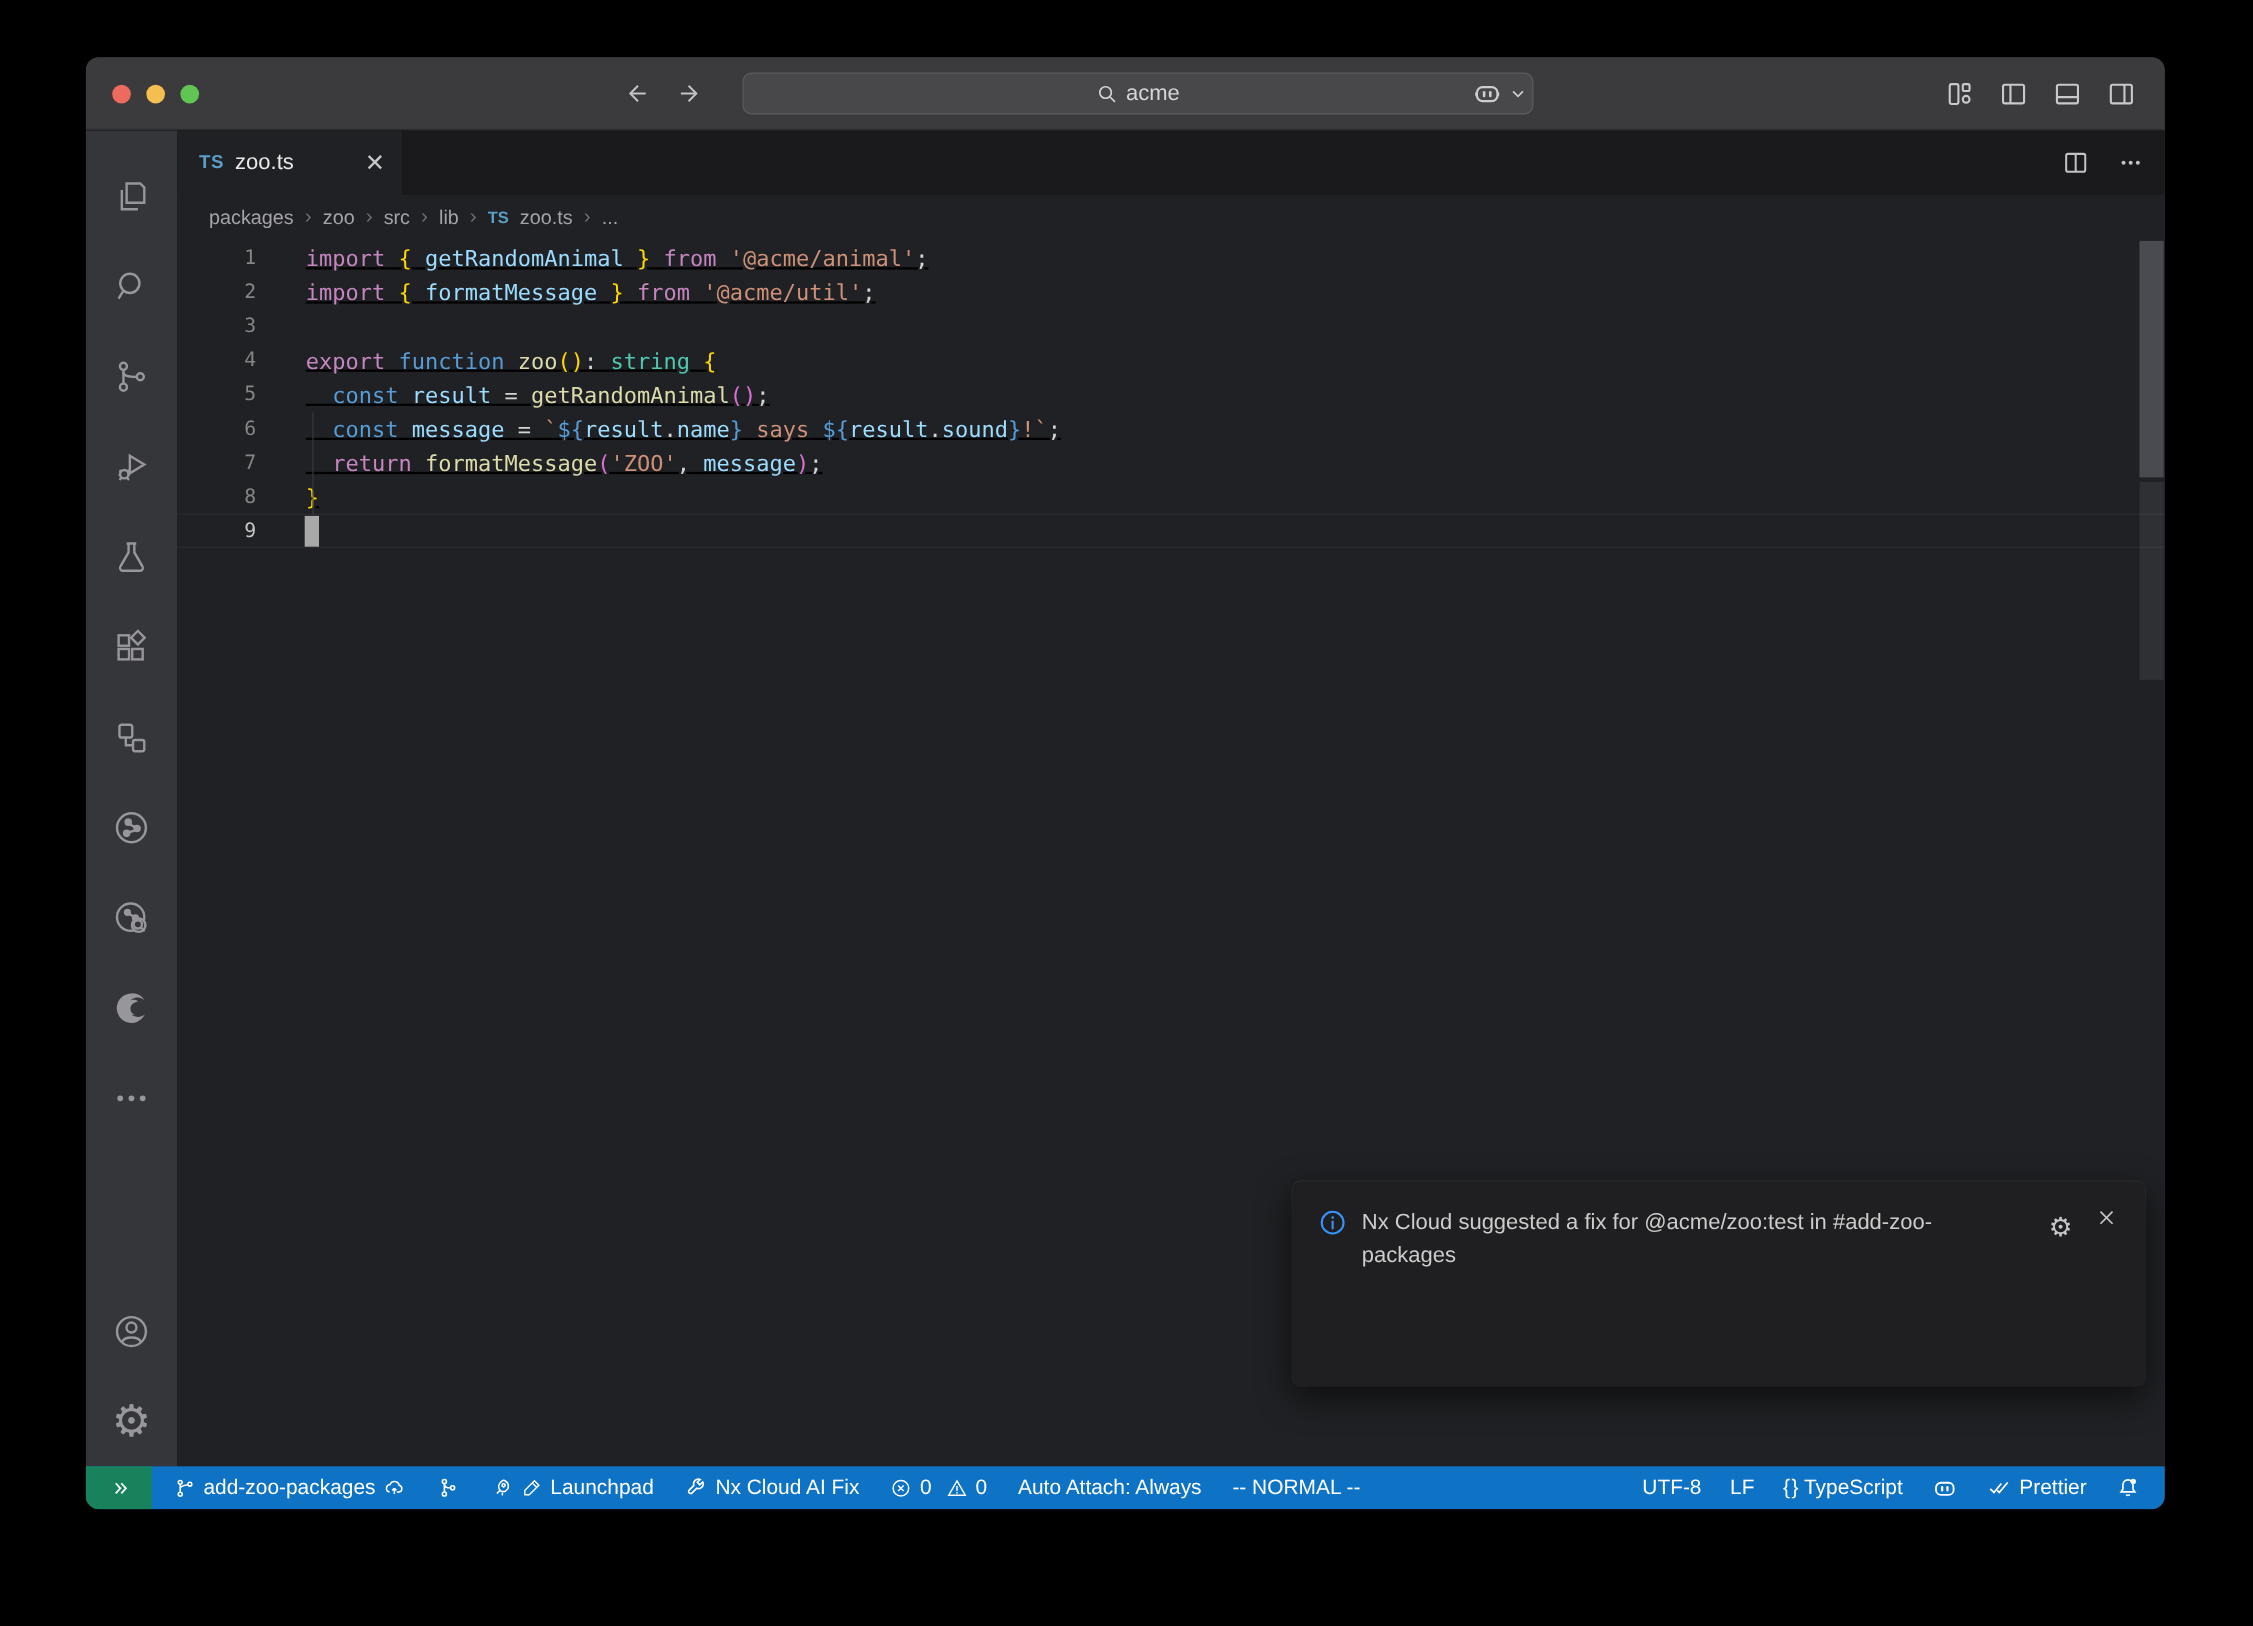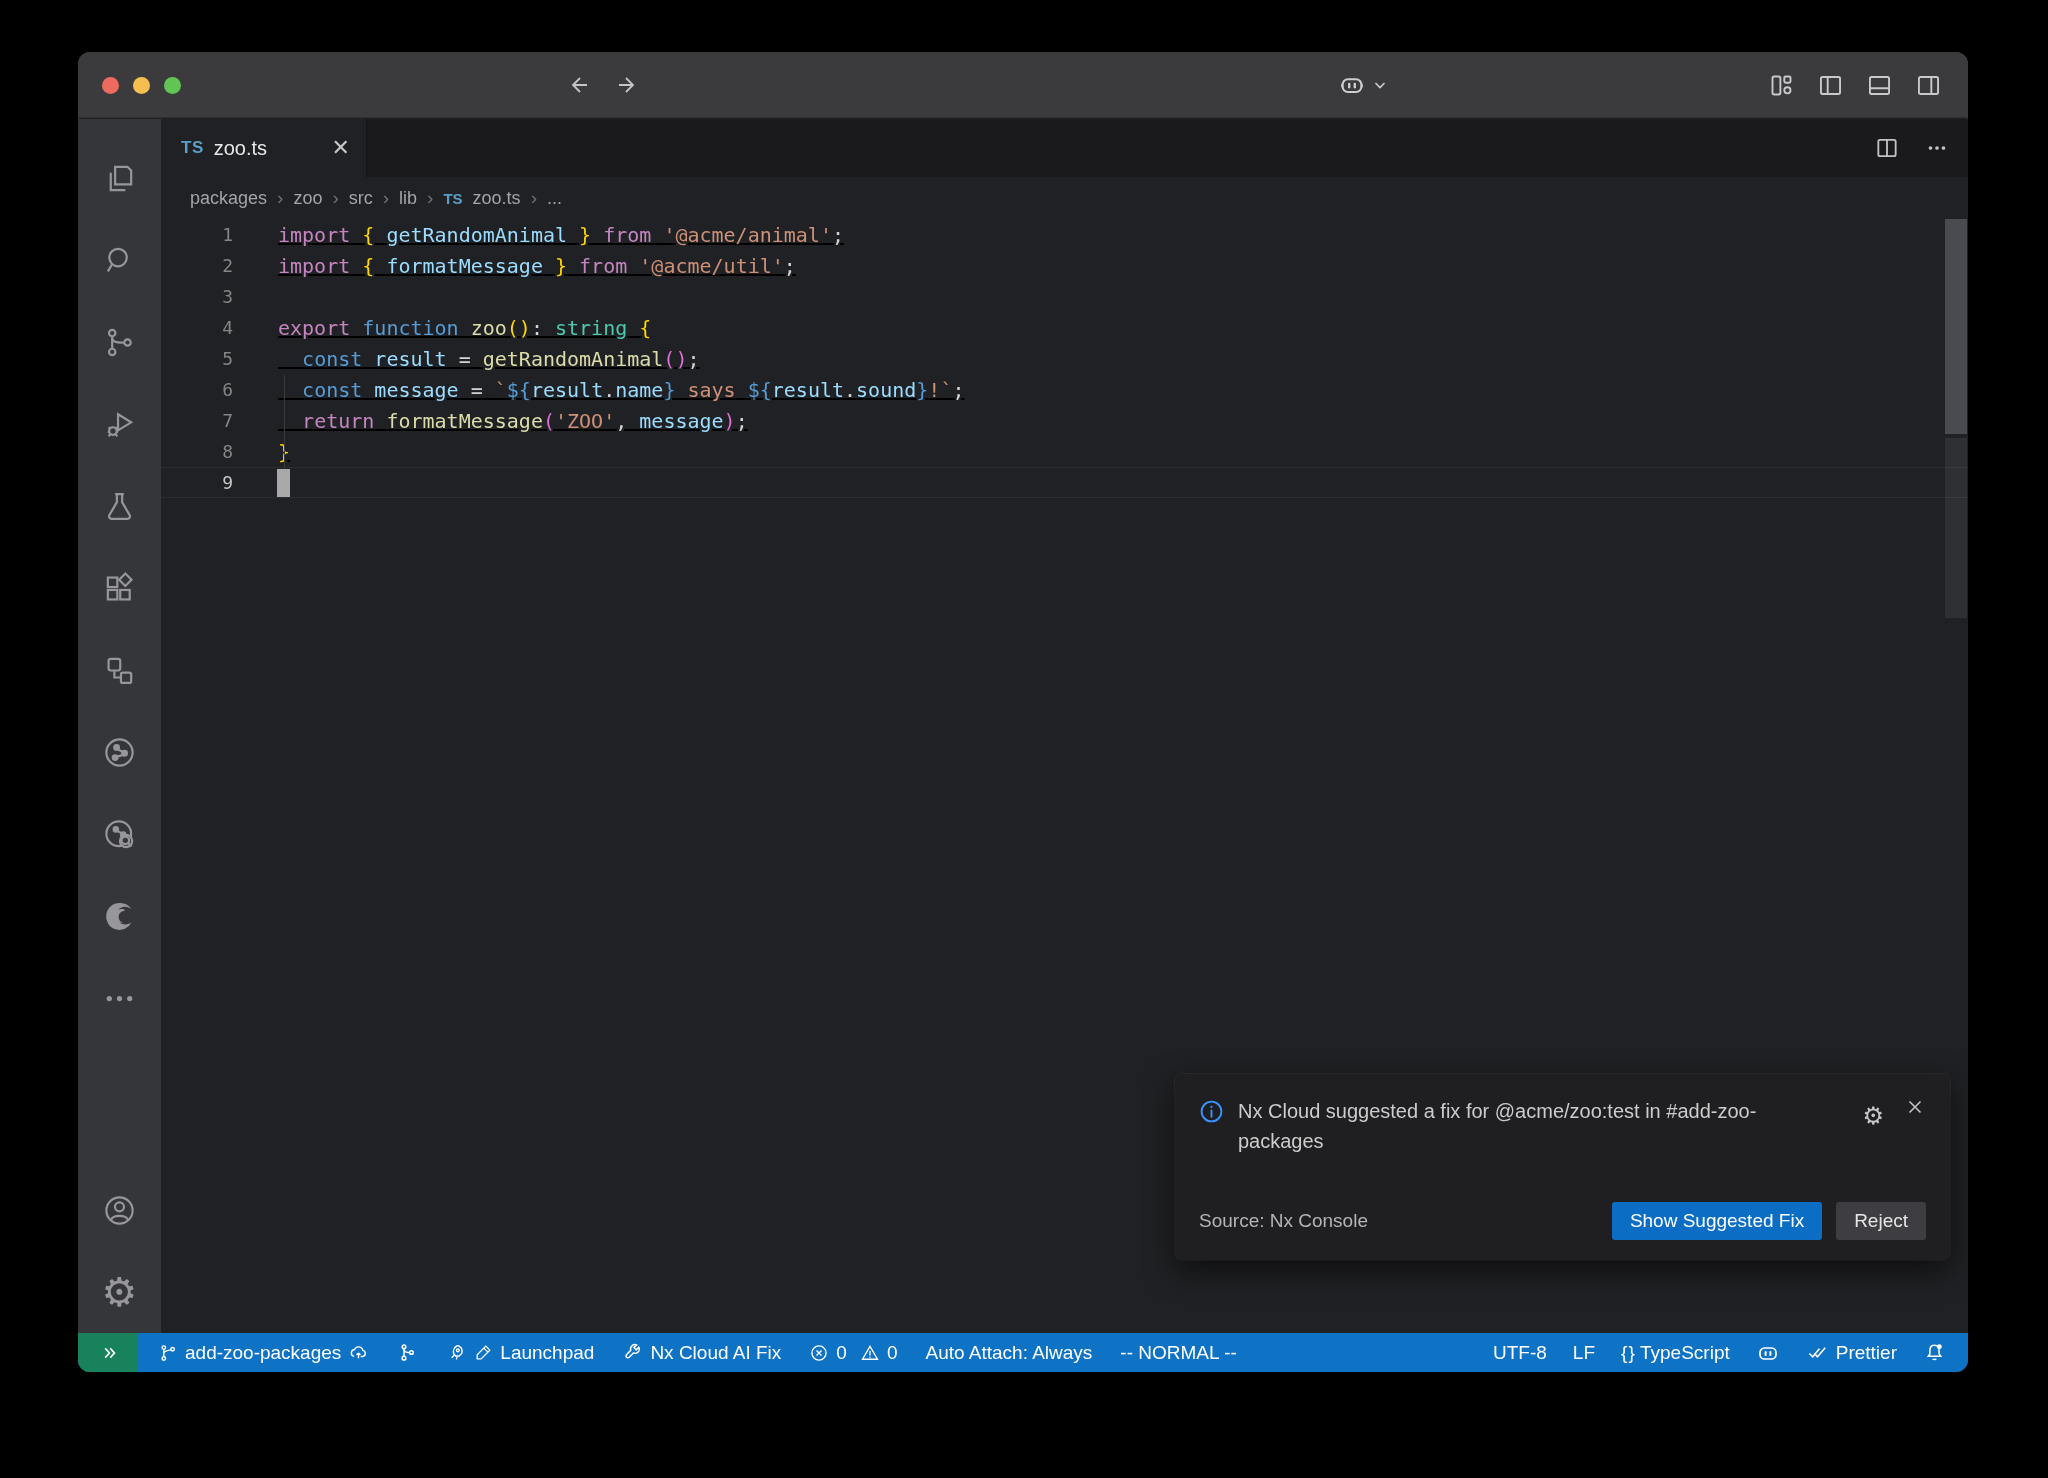--- a/index.html
+++ b/index.html
@@ -98,20 +98,29 @@
             <path d="M14 5 L7 12 L14 19"></path>
             <path d="M7 12 H21"></path>
           </svg>
       </span>
       <span>
         <svg width="24" height="24" viewBox="0 0 24 24" fill="none" stroke="currentColor" stroke-width="1.8">
             <path d="M10 5 L17 12 L10 19"></path>
             <path d="M3 12 H17"></path>
           </svg>
       </span>
+    </div>
+    <div class="searchbox">
+      <span>
+        <svg width="19" height="19" viewBox="0 0 20 20" fill="none" stroke="currentColor" stroke-width="1.6">
+            <circle cx="8.5" cy="8.5" r="5.5"></circle>
+            <path d="M12.8 12.8 L17.5 17.5"></path>
+          </svg>
+      </span>
+      <span>acme</span>
     </div>
     <div class="copilot-group">
       <span>
         <svg width="28" height="28" viewBox="0 0 24 24" fill="none" stroke="currentColor" stroke-width="1.7">
             <rect x="4" y="7" width="16" height="11" rx="4.5"></rect>
             <path d="M4.5 11 C2.8 11 2.8 14 4.5 14 M19.5 11 C21.2 11 21.2 14 19.5 14" stroke-width="1.3"></path>
             <rect x="8.6" y="10" width="2" height="5" rx="1" fill="currentColor" stroke="none"></rect>
             <rect x="13.4" y="10" width="2" height="5" rx="1" fill="currentColor" stroke="none"></rect>
           </svg>
       </span>
@@ -317,27 +326,20 @@
       <div class="toast-msg">Nx Cloud suggested a fix for @acme/zoo:test in #add-zoo-packages</div>
       <div class="toast-icons">
         <span class="gear-glyph" style="font-size:24px;color:#C5C5C5;">⚙</span>
         <span>
           <svg width="22" height="22" viewBox="0 0 24 24" fill="none" stroke="currentColor" stroke-width="1.7">
               <path d="M6 6 L18 18 M18 6 L6 18"></path>
             </svg>
         </span>
       </div>
     </div>
-    <div class="toast-row2">
-      <span class="toast-src">Source: Nx Console</span>
-      <div class="toast-btns">
-        <div class="btn btn-primary">Show Suggested Fix</div>
-        <div class="btn btn-secondary">Reject</div>
-      </div>
-    </div>
   </div>
 
   <div class="statusbar">
     <div class="remote">
       <svg width="22" height="22" viewBox="0 0 24 24" fill="none" stroke="#fff" stroke-width="1.8">
           <path d="M9 7 L13.5 12 L9 17"></path>
           <path d="M15.5 7 L11 12 L15.5 17" transform="translate(4,0) scale(-1,1) translate(-26,0)"></path>
         </svg>
     </div>
     <div class="sb-left">

